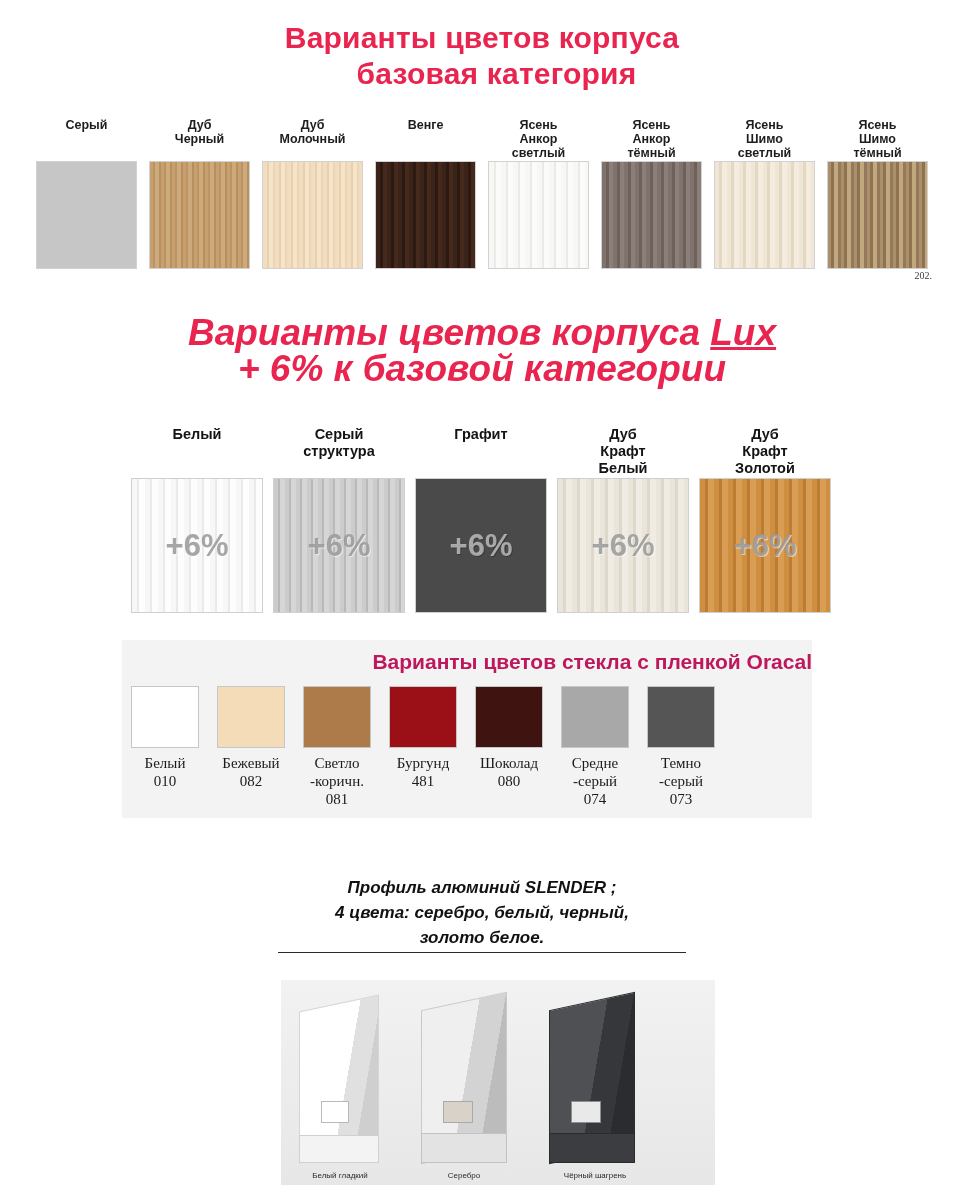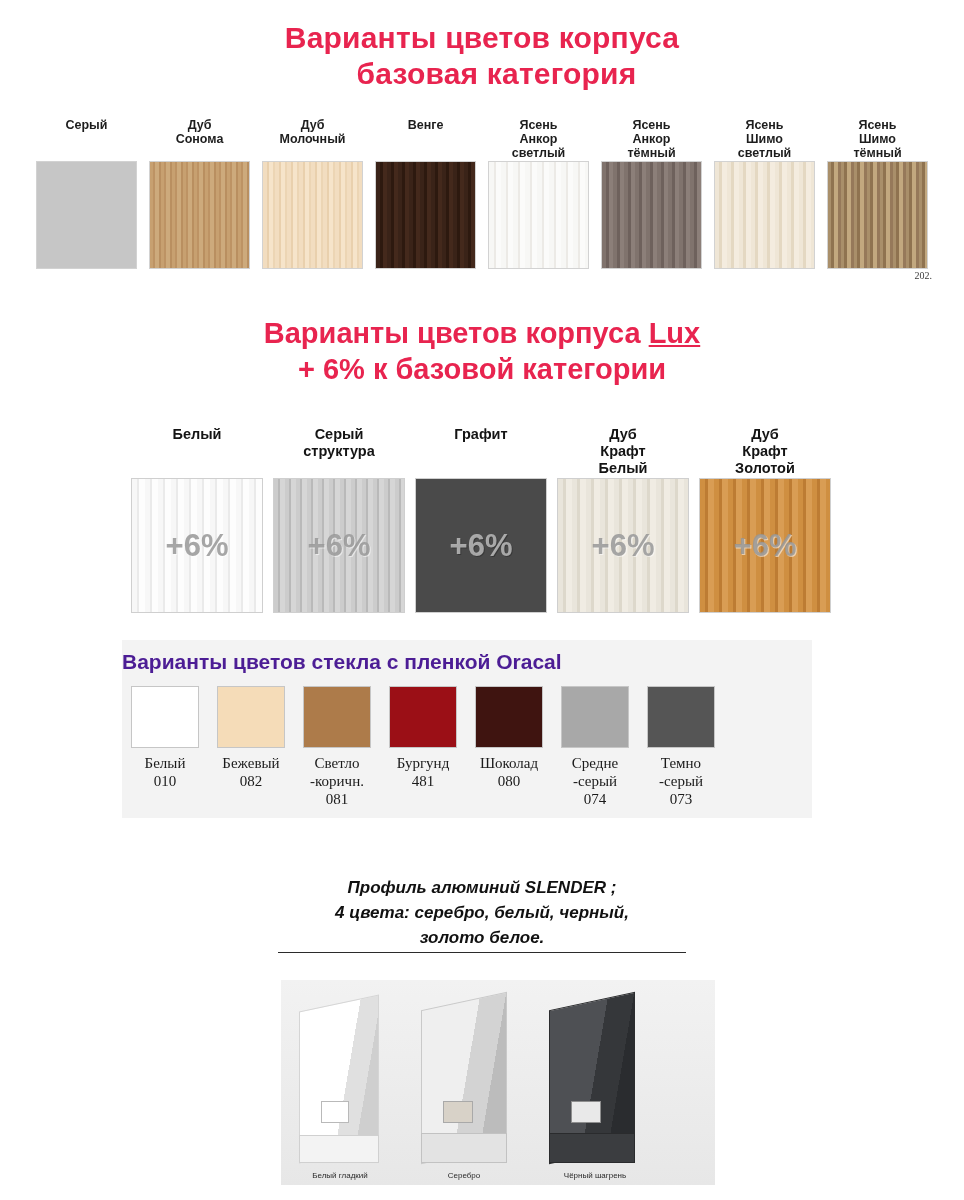--- a/index.html
+++ b/index.html
@@ -26,23 +26,24 @@
     letter-spacing: 0.2px;
     margin: 0;
     padding-top: 20px;
   }
   .title-1 .line2 { display: block; margin-left: 29px; }
 
   .title-2 {
     text-align: center;
     color: #e8244f;
     font-weight: bold;
-    font-size: 29px;
+    font-size: 37px;
     line-height: 36px;
     margin: 0;
+    font-style: italic;
   }
   .title-2 .u { text-decoration: underline; }
   .title-2 .line2 { display: block; }
 
   
   .base-strip {
     position: absolute;
     left: 30px;
     top: 115px;
     width: 904px;
@@ -131,24 +132,24 @@
   
   .oracal-block {
     position: absolute;
     left: 122px;
     top: 640px;
     width: 690px;
     background: #f3f3f3;
     padding: 0;
   }
   .oracal-title {
-    text-align: left;
+    text-align: right;
     font-size: 21px;
     font-weight: bold;
-    color: #4c1d95;
+    color: #be185d;
     padding: 10px 0 12px 0;
     background: #f3f3f3;
   }
   .oracal-row {
     display: flex;
     background: #f3f3f3;
     padding-bottom: 10px;
   }
   .or-cell {
     width: 86px;
@@ -232,21 +233,21 @@
     <div class="base-label">
       <span>Серый</span>
     </div>
     <div class="base-sw" style="background:#c6c6c6;"></div>
   </div>
 
   <div class="base-cell">
     <div class="base-label">
       <div>
         <span>Дуб</span>
-        <span>Сонома</span>
+        <span>Черный</span>
       </div>
     </div>
     <div class="base-sw" style="background:repeating-linear-gradient(90deg,#c7a070 0 3px,#bd9364 3px 5px,#cdaa7c 5px 9px,#b98f60 9px 11px);"></div>
   </div>
 
   <div class="base-cell">
     <div class="base-label">
       <div>
         <span>Дуб</span>
         <span>Молочный</span>

